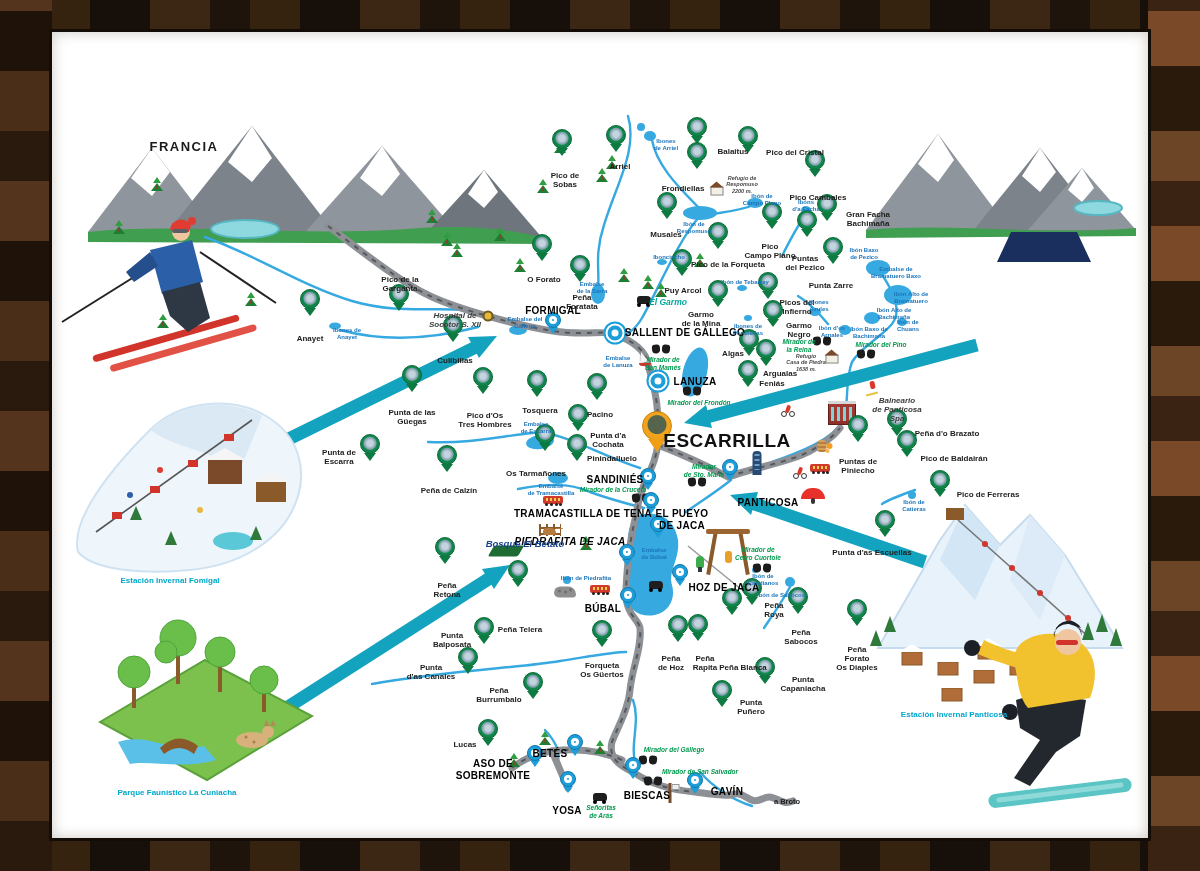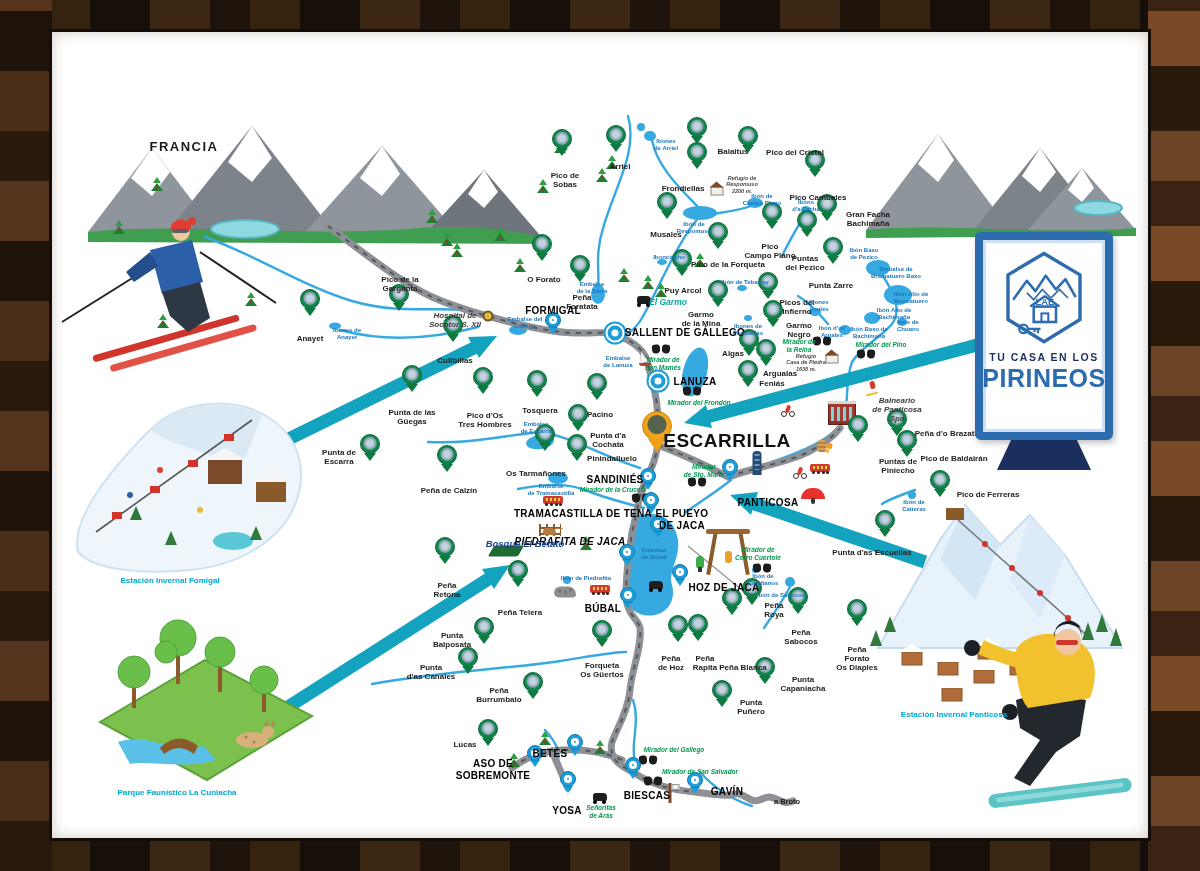--- a/index.html
+++ b/index.html
@@ -509,21 +509,21 @@
     <div class="lbl l-peak" style="left: 780px; top: 374px;">Argualas</div>
     <div class="marker m-peak" style="left: 748px; top: 387px;">
       <span class="head"></span>
       <span class="tip"></span>
     </div>
     <div class="lbl l-peak" style="left: 772px; top: 384px;">Feniás</div>
     <div class="marker m-peak" style="left: 858px; top: 442px;">
       <span class="head"></span>
       <span class="tip"></span>
     </div>
-    <div class="lbl l-peak" style="left: 858px; top: 466px; margin-left: 40px;">Puntas de
+    <div class="lbl l-peak" style="left: 858px; top: 466px;">Puntas de
 Piniecho</div>
     <div class="marker m-peak" style="left: 897px; top: 436px;">
       <span class="head"></span>
       <span class="tip"></span>
     </div>
     <div class="lbl l-peak" style="left: 947px; top: 434px;">Peña d'o Brazato</div>
     <div class="marker m-peak" style="left: 907px; top: 457px;">
       <span class="head"></span>
       <span class="tip"></span>
     </div>
@@ -541,21 +541,21 @@
     <div class="marker m-peak" style="left: 445px; top: 564px;">
       <span class="head"></span>
       <span class="tip"></span>
     </div>
     <div class="lbl l-peak" style="left: 447px; top: 590px;">Peña
 Retona</div>
     <div class="marker m-peak" style="left: 518px; top: 587px;">
       <span class="head"></span>
       <span class="tip"></span>
     </div>
-    <div class="lbl l-peak" style="left: 520px; top: 613px;">Peña Telera</div>
+    <div class="lbl l-peak" style="left: 520px; top: 630px;">Peña Telera</div>
     <div class="marker m-peak" style="left: 484px; top: 644px;">
       <span class="head"></span>
       <span class="tip"></span>
     </div>
     <div class="lbl l-peak" style="left: 452px; top: 640px;">Punta
 Balposata</div>
     <div class="marker m-peak" style="left: 468px; top: 674px;">
       <span class="head"></span>
       <span class="tip"></span>
     </div>
@@ -962,29 +962,14 @@
       <i class="tr"></i>
     </div>
     <div class="icon i-tree" style="left: 586px; top: 540px;">
       <i class="c1"></i>
       <i class="c2"></i>
       <i class="tr"></i>
     </div>
   </div>
 
 <div class="sign">
-  <div class="sign-panel">
-    <svg class="sign-logo" viewBox="0 0 100 112">
-      <path d="M50,4 L92,29 L92,81 L50,107 L8,81 L8,29 Z" fill="#fff" stroke="#2e6cb0" stroke-width="4"></path>
-      <polyline points="14,58 30,36 40,48 52,30 64,46 75,34 87,55" fill="none" stroke="#2e6cb0" stroke-width="3" stroke-linejoin="round"></polyline>
-      <polyline points="30,50 38,58 48,46 58,56 68,46 78,56" fill="none" stroke="#2e6cb0" stroke-width="2"></polyline>
-      <rect x="38" y="66" width="26" height="18" fill="none" stroke="#2e6cb0" stroke-width="3"></rect>
-      <path d="M34,66 L51,54 L68,66" fill="none" stroke="#2e6cb0" stroke-width="3" stroke-linejoin="round"></path>
-      <rect x="47" y="74" width="8" height="10" fill="none" stroke="#2e6cb0" stroke-width="2.4"></rect>
-      <circle cx="26" cy="92" r="5" fill="none" stroke="#2e6cb0" stroke-width="2.6"></circle>
-      <path d="M31,92 L46,92 M39,92 L39,96 M43,92 L43,97" stroke="#2e6cb0" stroke-width="2.6" fill="none"></path>
-      <text x="51" y="64" text-anchor="middle" font-family="Liberation Sans, sans-serif" font-size="11" font-weight="bold" fill="#2e6cb0">LAE</text>
-    </svg>
-    <div class="sign-line1">TU CASA EN LOS</div>
-    <div class="sign-line2">PIRINEOS</div>
-  </div>
   <div class="sign-base"></div>
 </div>
 
 </body></html>

